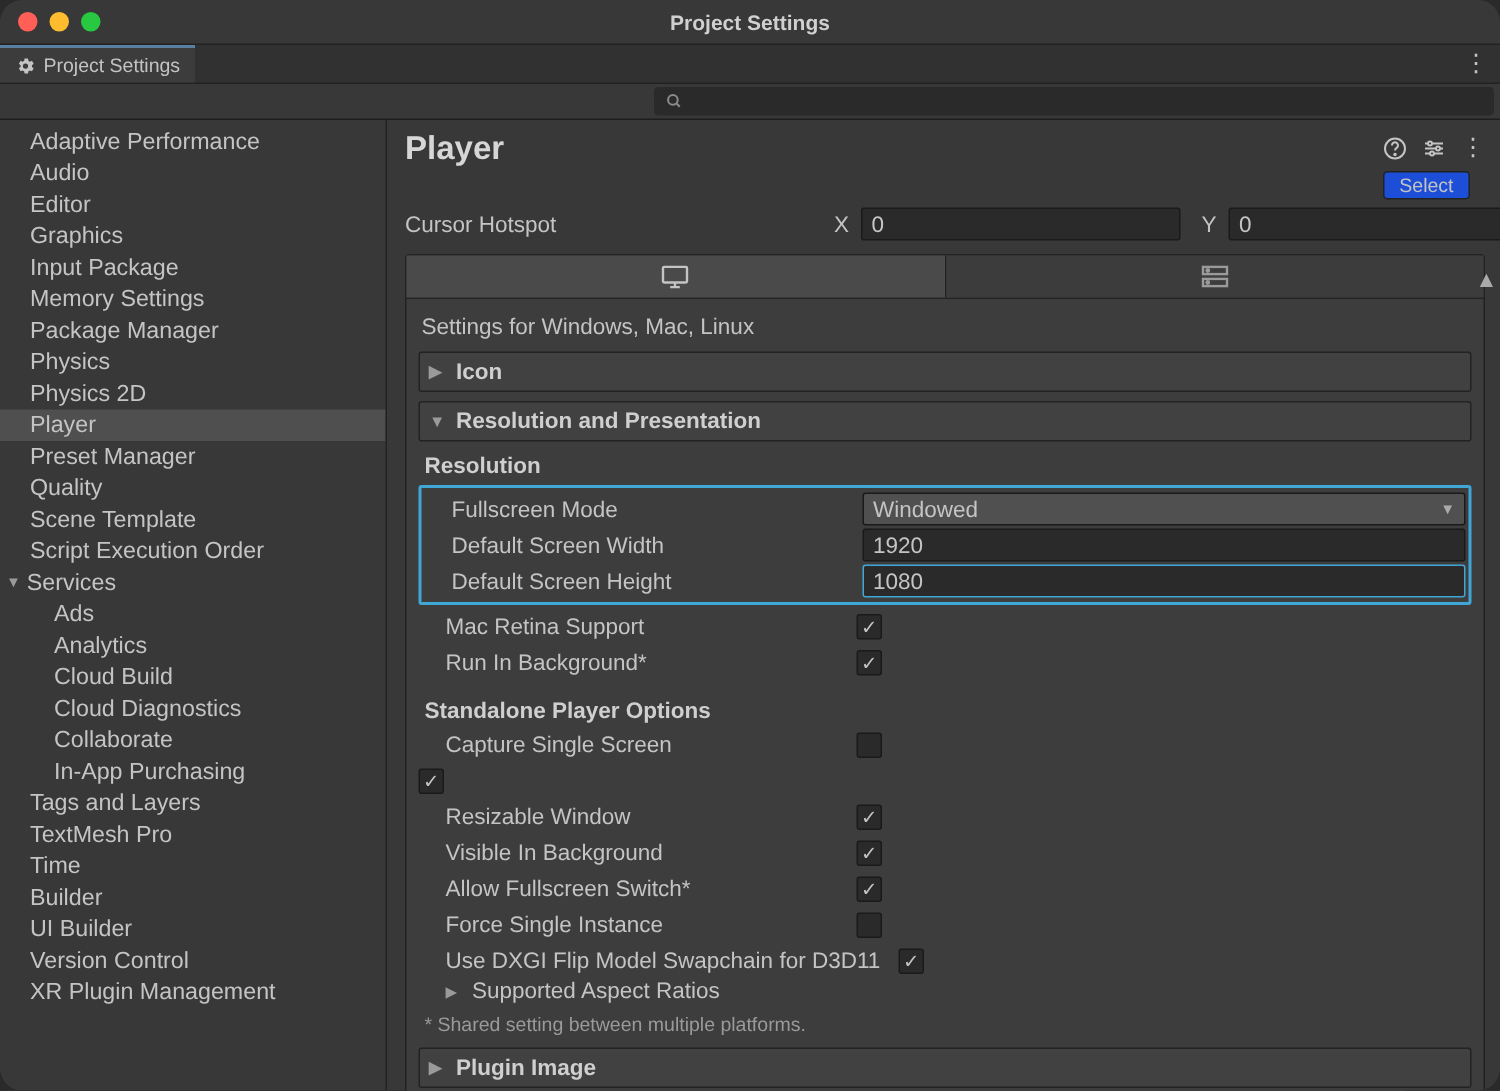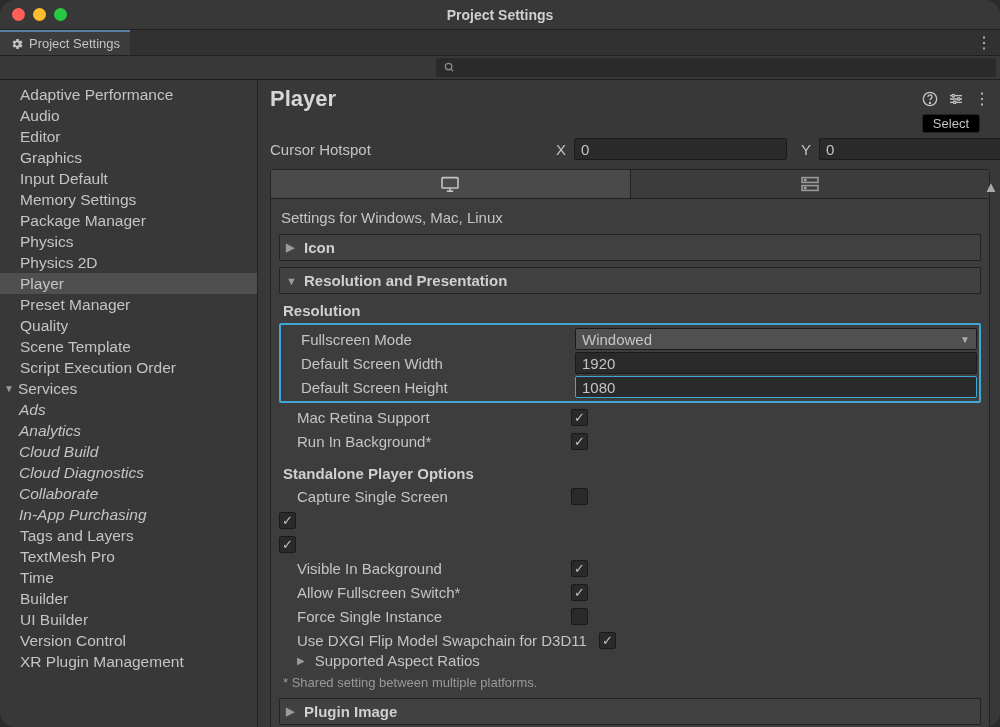--- a/index.html
+++ b/index.html
@@ -81,41 +81,41 @@
   }
   .sidebar .item {
     padding: 1.5px 8px 1.5px 20px;
     color:#c4c4c4;
     cursor:pointer;
     white-space:nowrap;
   }
   .sidebar .item.selected {
     background:#4f4f4f;
   }
-  .sidebar .item.child { padding-left: 19px; font-style: italic; }
+  .sidebar .item.child { padding-left: 36px; }
   .sidebar .expander {
     display:flex; align-items:center;
     padding: 1.5px 4px;
     color:#c4c4c4; cursor:pointer;
   }
   .tri { font-size:10px; margin-right:4px; color:#9a9a9a; }
   .main {
     flex:1; background:#383838;
     display:flex; flex-direction:column;
     overflow:hidden;
   }
   .main-head {
     display:flex; align-items:center; justify-content:space-between;
     padding: 6px 10px 2px 12px;
   }
   .main-title { font-size:22px; font-weight:600; color:#d6d6d6; }
   .head-icons { display:flex; gap:10px; align-items:center; color:#c4c4c4; }
   .head-icons span { cursor:pointer; font-size:16px; }
   .select-row { display:flex; justify-content:flex-end; padding: 0 20px 4px 0; }
-  .select-btn { background:#000000; border:1px solid #222; border-radius:3px; padding:1px 10px; font-size:13px; color:#c4c4c4; cursor:pointer; }
+  .select-btn { background:#1d4ed8; border:1px solid #222; border-radius:3px; padding:1px 10px; font-size:13px; color:#c4c4c4; cursor:pointer; }
   .scroll { flex:1; overflow-y:auto; padding: 0 10px 0 12px; position:relative; }
   .row { display:flex; align-items:center; height:24px; font-size:15px; }
   .row .lab { flex: 0 0 300px; color:#c4c4c4; }
   .row .lab.cursor { flex:0 0 280px; }
   .row .xy { display:flex; flex:1; gap:8px; align-items:center; }
   .row .xy .axis { color:#c4c4c4; width:16px; text-align:right; }
   .row .xy input { flex:1; }
   input.txt, .dropdown {
     background:#2a2a2a; border:1px solid #1a1a1a; border-radius:2px;
     color:#c4c4c4; padding: 2px 6px; font-size:15px; height:22px;
@@ -208,21 +208,21 @@
       </span>
     </div>
   </div>
 
   <div class="content">
     <div class="sidebar">
       <div class="item">Adaptive Performance</div>
       <div class="item">Audio</div>
       <div class="item">Editor</div>
       <div class="item">Graphics</div>
-      <div class="item">Input Default</div>
+      <div class="item">Input Package</div>
       <div class="item">Memory Settings</div>
       <div class="item">Package Manager</div>
       <div class="item">Physics</div>
       <div class="item">Physics 2D</div>
       <div class="item selected">Player</div>
       <div class="item">Preset Manager</div>
       <div class="item">Quality</div>
       <div class="item">Scene Template</div>
       <div class="item">Script Execution Order</div>
       <div class="expander">
@@ -361,20 +361,21 @@
               <div class="pv">
                 <div class="chk"></div>
               </div>
             </div>
           <div class="prow">
               <div class="pv">
                 <div class="chk">✓</div>
               </div>
             </div>
           <div class="prow">
+              <div class="pl">Resizable Window</div>
               <div class="pv">
                 <div class="chk">✓</div>
               </div>
             </div>
           <div class="prow">
               <div class="pl">Visible In Background</div>
               <div class="pv">
                 <div class="chk">✓</div>
               </div>
             </div>

